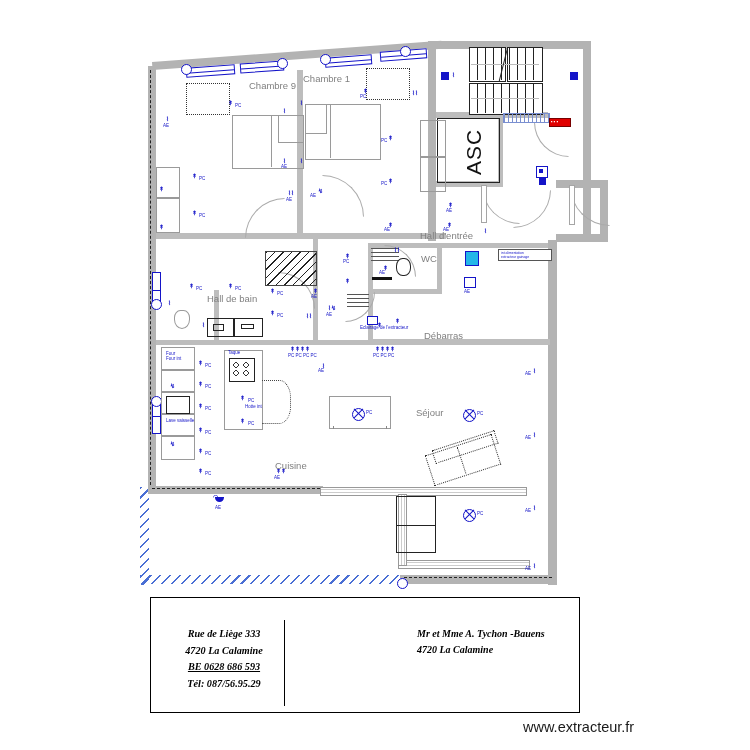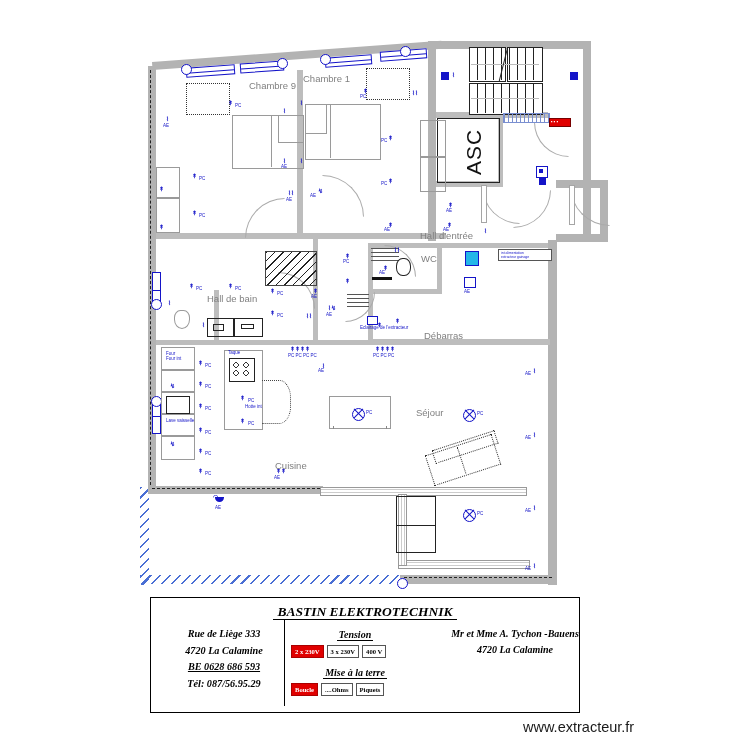--- a/index.html
+++ b/index.html
@@ -78,21 +78,21 @@
   .tb-title{position:absolute;left:0;top:6px;width:100%;text-align:center;
             font-family:"Liberation Serif", serif;font-weight:bold;
             font-style:italic;font-size:13.5px;color:#000;}
   .tb-title span{border-bottom:1.4px solid #000;padding:0 4px;}
   .tb-divider{position:absolute;left:133px;top:22px;width:0;height:86px;
               border-left:1.6px solid #000;}
   .tb-col{position:absolute;font-family:"Liberation Serif", serif;
           font-weight:bold;font-style:italic;color:#000;}
   .tb-left{left:14px;top:28px;width:118px;text-align:center;font-size:10.2px;
            line-height:16.5px;}
-  .tb-right{left:286px;top:28px;width:156px;text-align:center;font-size:10px;
+  .tb-right{left:266px;top:28px;width:156px;font-size:10px;
             line-height:16px;}
   .tb-right .apt{font-size:13px;border-bottom:1.3px solid #000;
                  display:inline-block;margin-top:2px;}
   .tb-mid{position:absolute;left:140px;top:26px;width:128px;text-align:center;}
   .tb-sub{font-family:"Liberation Serif", serif;font-weight:bold;
           font-style:italic;font-size:10px;color:#000;
           border-bottom:1.2px solid #000;display:inline-block;padding:0 2px;}
   .opt-row{display:flex;gap:3px;margin-top:3px;justify-content:flex-start;}
   .opt{border:1px solid #555;background:#fff;font-size:6.6px;padding:2px 3px;
        font-family:"Liberation Serif", serif;font-weight:bold;color:#000;
@@ -436,46 +436,29 @@
   <div class="room-label" style="left:303px;top:73px;">Chambre 1</div>
   <div class="room-label vert" style="left:462px;top:175px;">ASC</div>
   <div class="room-label" style="left:420px;top:230px;">Hall d'entrée</div>
   <div class="room-label" style="left:421px;top:253px;">WC</div>
   <div class="room-label" style="left:207px;top:293px;">Hall de bain</div>
   <div class="room-label" style="left:424px;top:330px;">Débarras</div>
   <div class="room-label" style="left:275px;top:460px;">Cuisine</div>
   <div class="room-label" style="left:416px;top:407px;">Séjour</div>
 
   <div id="titleblock">
-    <div class="tb-title">
-      <span>BASTIN ELEKTROTECHNIK</span>
-    </div>
     <div class="tb-divider"></div>
 
     <div class="tb-col tb-left">
       <div>Rue de Liège 333</div>
       <div>4720 La Calamine</div>
       <div style="text-decoration:underline;">BE 0628 686 593</div>
       <div>Tél:  087/56.95.29</div>
     </div>
 
-    <div class="tb-mid">
-      <div class="tb-sub">Tension</div>
-      <div class="opt-row">
-        <div class="opt sel">2 x 230V</div>
-        <div class="opt">3 x 230V</div>
-        <div class="opt">400  V</div>
-      </div>
-      <div class="tb-sub" style="margin-top:9px;">Mise à la terre</div>
-      <div class="opt-row">
-        <div class="opt sel">Boucle</div>
-        <div class="opt">....Ohms</div>
-        <div class="opt">Piquets</div>
-      </div>
-    </div>
 
     <div class="tb-col tb-right">
       <div>Mr et Mme A. Tychon -Bauens</div>
       <div>4720  La Calamine</div>
     </div>
   </div>
 
   <div id="watermark">www.extracteur.fr</div>
 
 </div>

